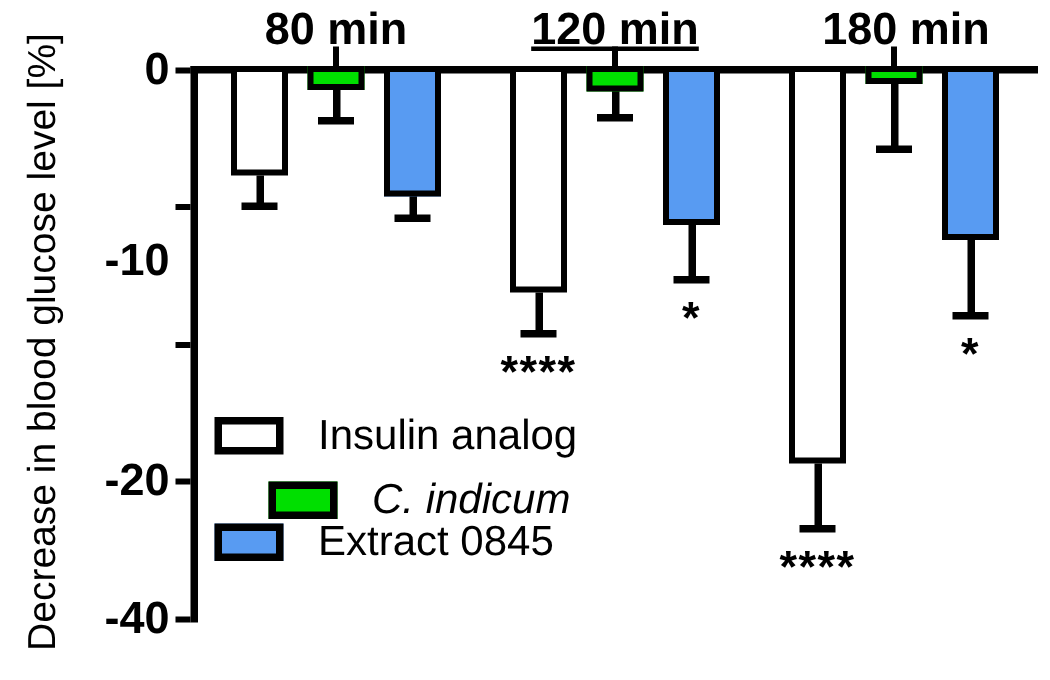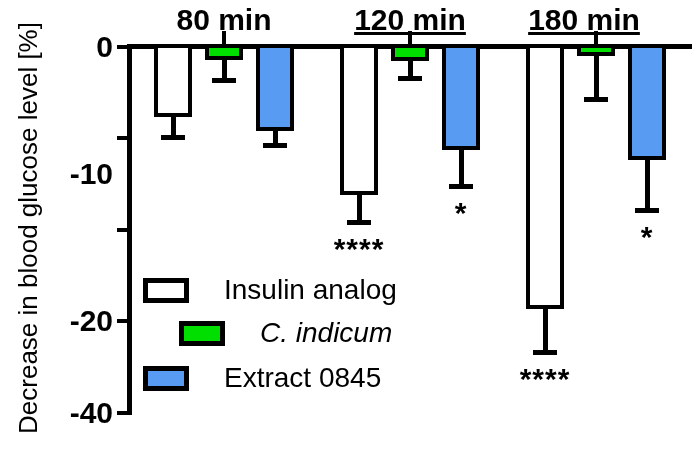--- a/index.html
+++ b/index.html
@@ -8,21 +8,21 @@
   .abs{position:absolute;}
   .axis-line{background:#000;}
   .y-title{left:28px;top:228px;transform:translate(-50%,-50%) rotate(-90deg);transform-origin:center;
            white-space:nowrap;font-size:26px;color:#000;letter-spacing:0px;}
   .ytick-label{width:113px;text-align:right;font-size:30px;font-weight:bold;color:#000;height:36px;line-height:36px;}
   .group-label{width:160px;text-align:center;font-size:30px;font-weight:bold;color:#000;height:32px;line-height:32px;}
   .bar{box-sizing:border-box;border:4px solid #000;}
   .err-line{background:#000;}
   .err-cap{background:#000;}
   .stars{width:80px;text-align:center;font-size:30px;font-weight:bold;color:#000;line-height:30px;letter-spacing:1px;}
-  .legend-row{display:flex;align-items:center;gap:12px;}
+  .legend-row{display:flex;align-items:center;}
   .legend-swatch{box-sizing:border-box;width:46px;height:25px;border:5px solid #000;}
   .legend-label{margin-left:23px;font-size:28px;color:#000;white-space:nowrap;line-height:28px;}
   .italic{font-style:italic;}
 </style>
 </head>
 <body>
 
 <div class="fig">
   <div class="abs y-title">Decrease in blood glucose level [%]</div>
   <div class="abs" id="plot" style="left:0;top:0;width:700px;height:453px;">
@@ -34,21 +34,21 @@
       <div class="abs ytick-label" style="left: 0px; top: 120px; margin-top: 36px;">-10</div>
       <div class="abs axis-line" style="left: 117px; top: 227.5px; width: 10px; height: 4px;"></div>
       <div class="abs axis-line" style="left: 117px; top: 319px; width: 10px; height: 4px;"></div>
       <div class="abs ytick-label" style="left: 0px; top: 303px;">-20</div>
       <div class="abs axis-line" style="left: 117px; top: 410.5px; width: 10px; height: 4px;"></div>
       <div class="abs ytick-label" style="left: 0px; top: 394.5px;">-40</div>
       <div class="abs group-label" style="left: 144px; top: 4px;">80 min</div>
       <div class="abs axis-line" style="left: 222px; top: 31px; width: 4px; height: 15px;"></div>
       <div class="abs group-label" style="left: 330px; top: 4px; text-decoration: underline;">120 min</div>
       <div class="abs axis-line" style="left: 408px; top: 31px; width: 4px; height: 15px;"></div>
-      <div class="abs group-label" style="left: 504px; top: 4px; text-decoration: underline;">180 min</div>
+      <div class="abs group-label" style="left: 524px; top: 4px;">180 min</div>
       <div class="abs axis-line" style="left: 594px; top: 31px; width: 4px; height: 15px;"></div>
       <div class="abs err-line" style="left: 170.5px; top: 109.125px; width: 5px; height: 27.96px;"></div>
       <div class="abs err-cap" style="left: 161px; top: 134.585px; width: 24px; height: 5px;"></div>
       <div class="abs bar" style="left: 154px; top: 44px; width: 38px; height: 73.125px; background: rgb(255, 255, 255);"></div>
       <div class="abs err-line" style="left: 356.5px; top: 186.9px; width: 5px; height: 35.28px;"></div>
       <div class="abs err-cap" style="left: 347px; top: 219.68px; width: 24px; height: 5px;"></div>
       <div class="abs bar" style="left: 340px; top: 44px; width: 38px; height: 150.9px; background: rgb(255, 255, 255);"></div>
       <div class="abs stars" style="left: 319px; top: 234.18px;">****</div>
       <div class="abs err-line" style="left: 542.5px; top: 301.275px; width: 5px; height: 50.835px;"></div>
       <div class="abs err-cap" style="left: 533px; top: 349.61px; width: 24px; height: 5px;"></div>
@@ -75,18 +75,18 @@
       <div class="abs bar" style="left: 628px; top: 44px; width: 38px; height: 116.13px; background: rgb(88, 155, 242);"></div>
       <div class="abs stars" style="left: 607px; top: 222.285px;">*</div>
       <div class="abs legend-row" style="left: 143px; top: 277px; height: 26px;">
         <div class="legend-swatch" style="background: rgb(255, 255, 255);"></div>
         <div class="legend-label">Insulin analog</div>
       </div>
       <div class="abs legend-row" style="left: 143px; top: 320px; height: 26px; margin-left: 36px;">
         <div class="legend-swatch" style="background: rgb(0, 223, 0);"></div>
         <div class="legend-label italic">C. indicum</div>
       </div>
-      <div class="abs legend-row" style="left: 143px; top: 365px; height: 26px; align-items: center;">
+      <div class="abs legend-row" style="left: 143px; top: 348px; height: 26px; align-items: center;">
         <div class="legend-swatch" style="background: rgb(88, 155, 242);"></div>
         <div class="legend-label">Extract 0845</div>
       </div>
     </div>
 </div>
 
 </body></html>

